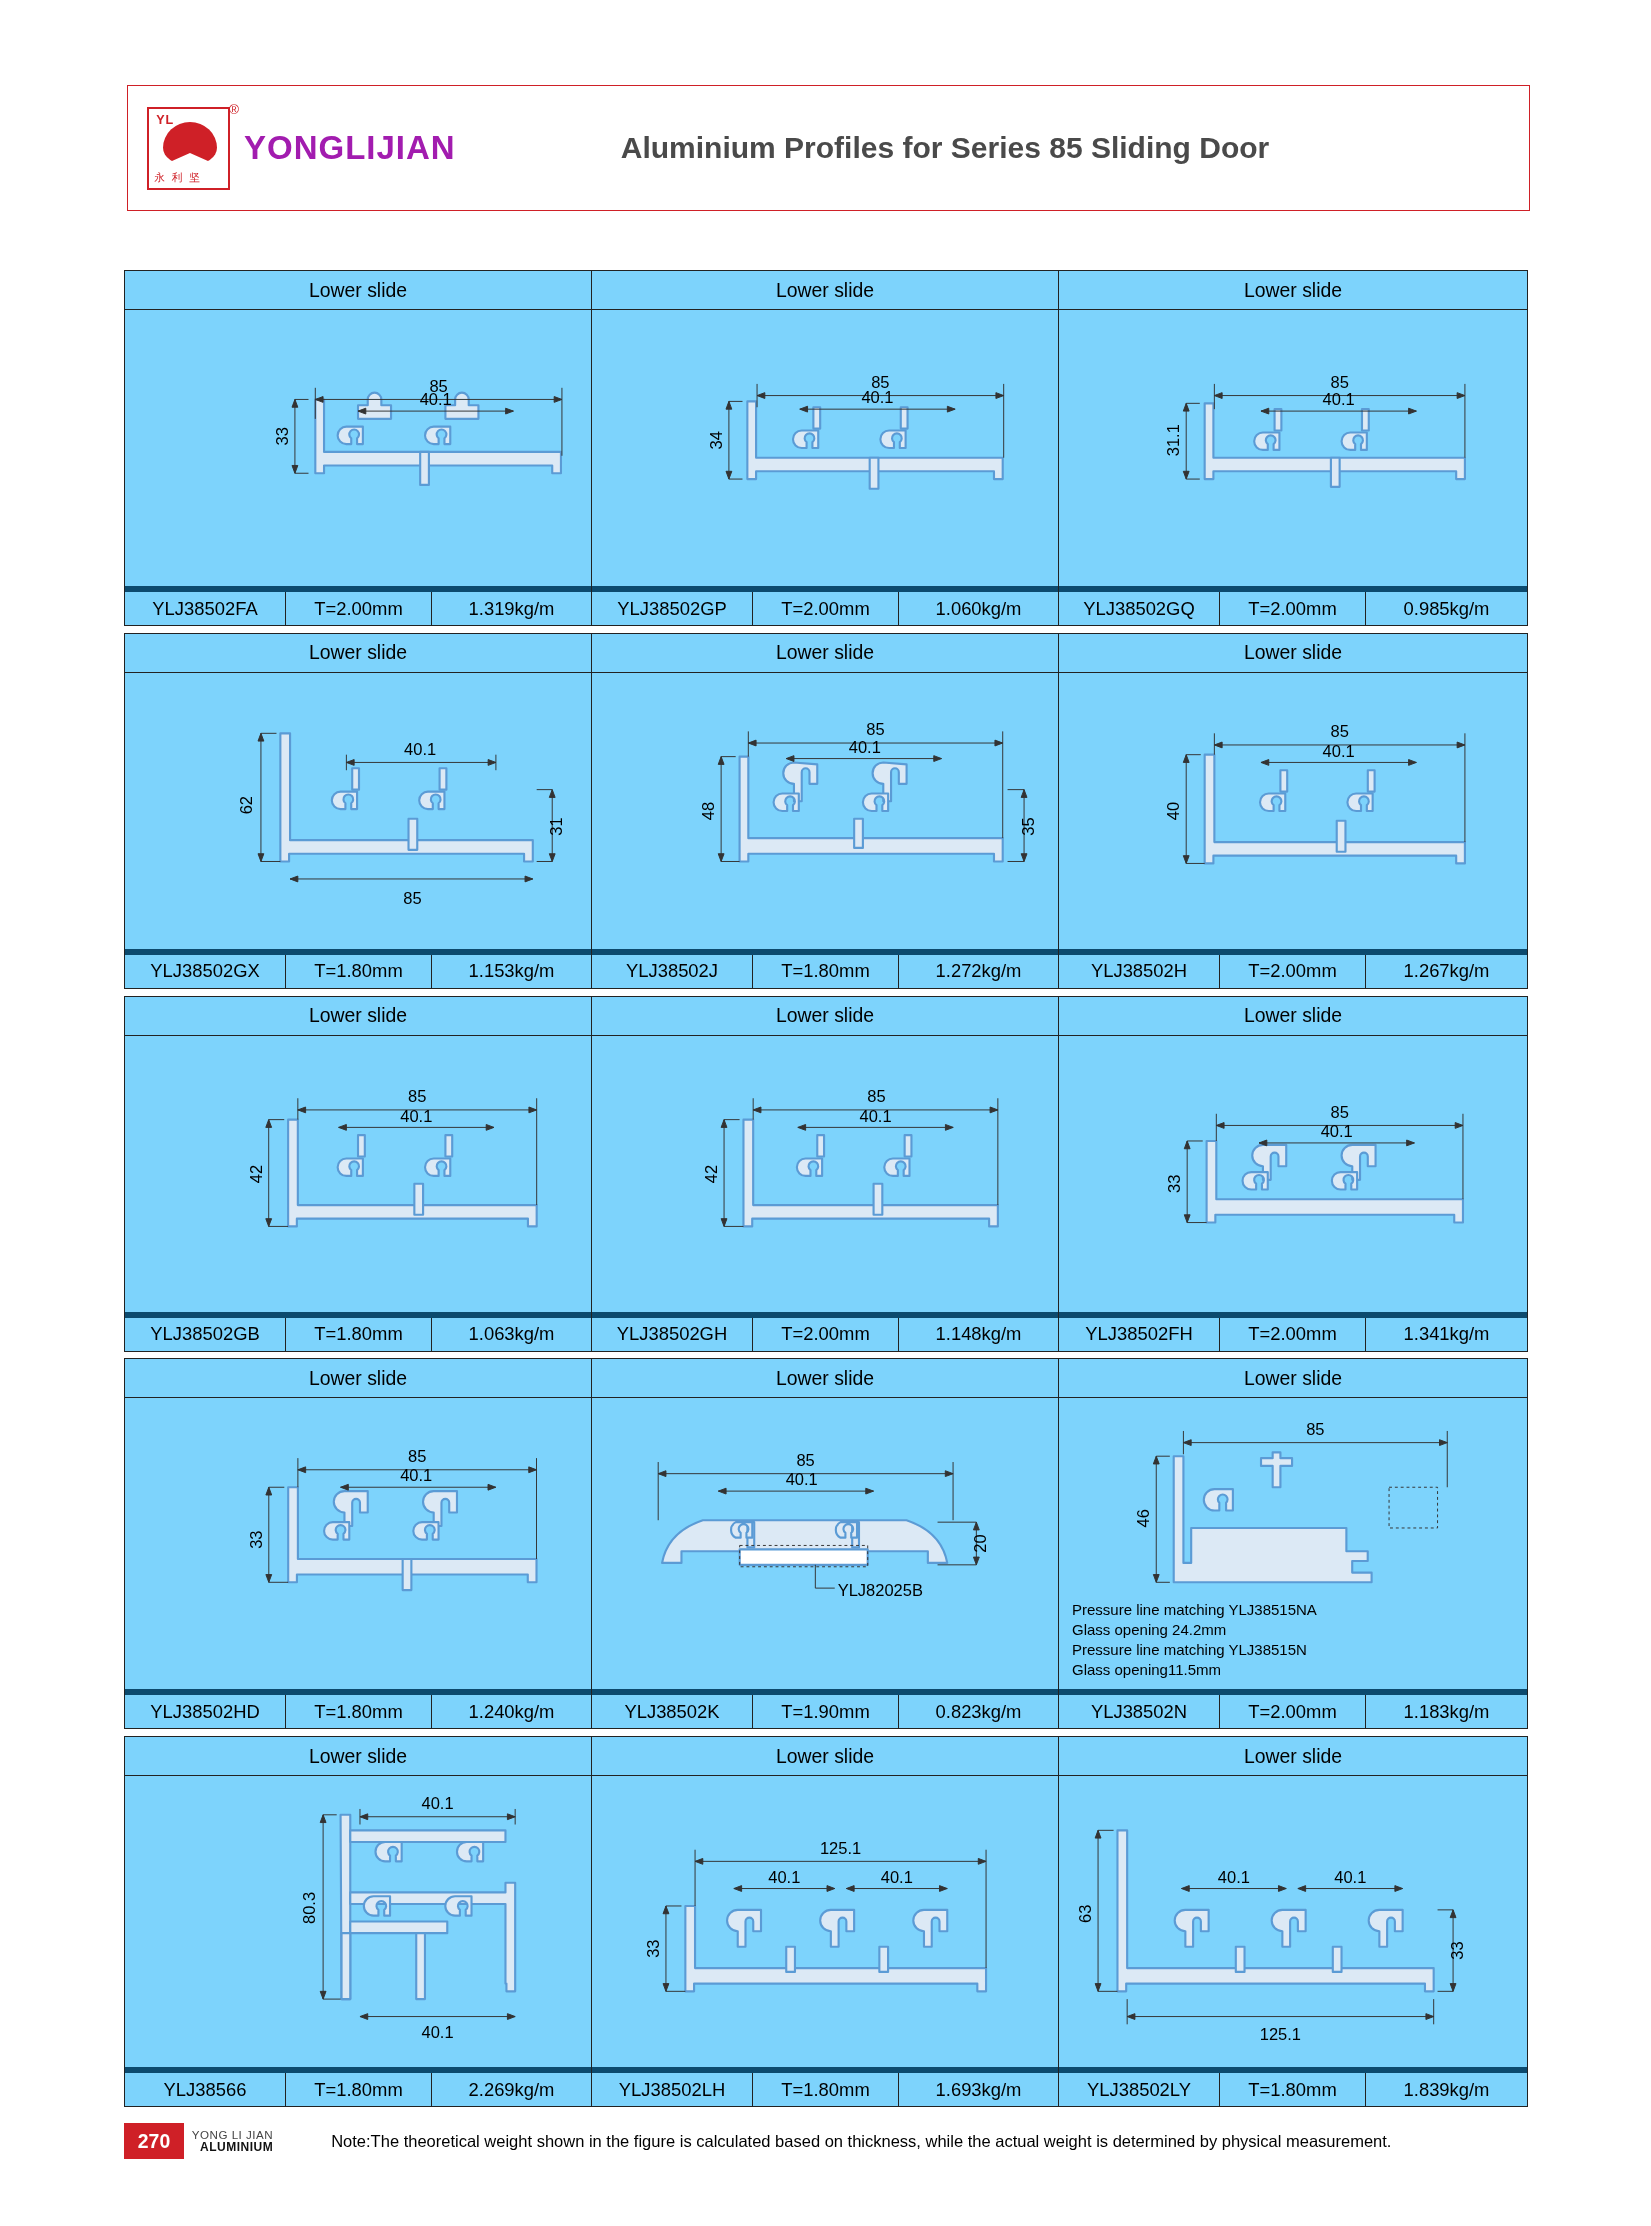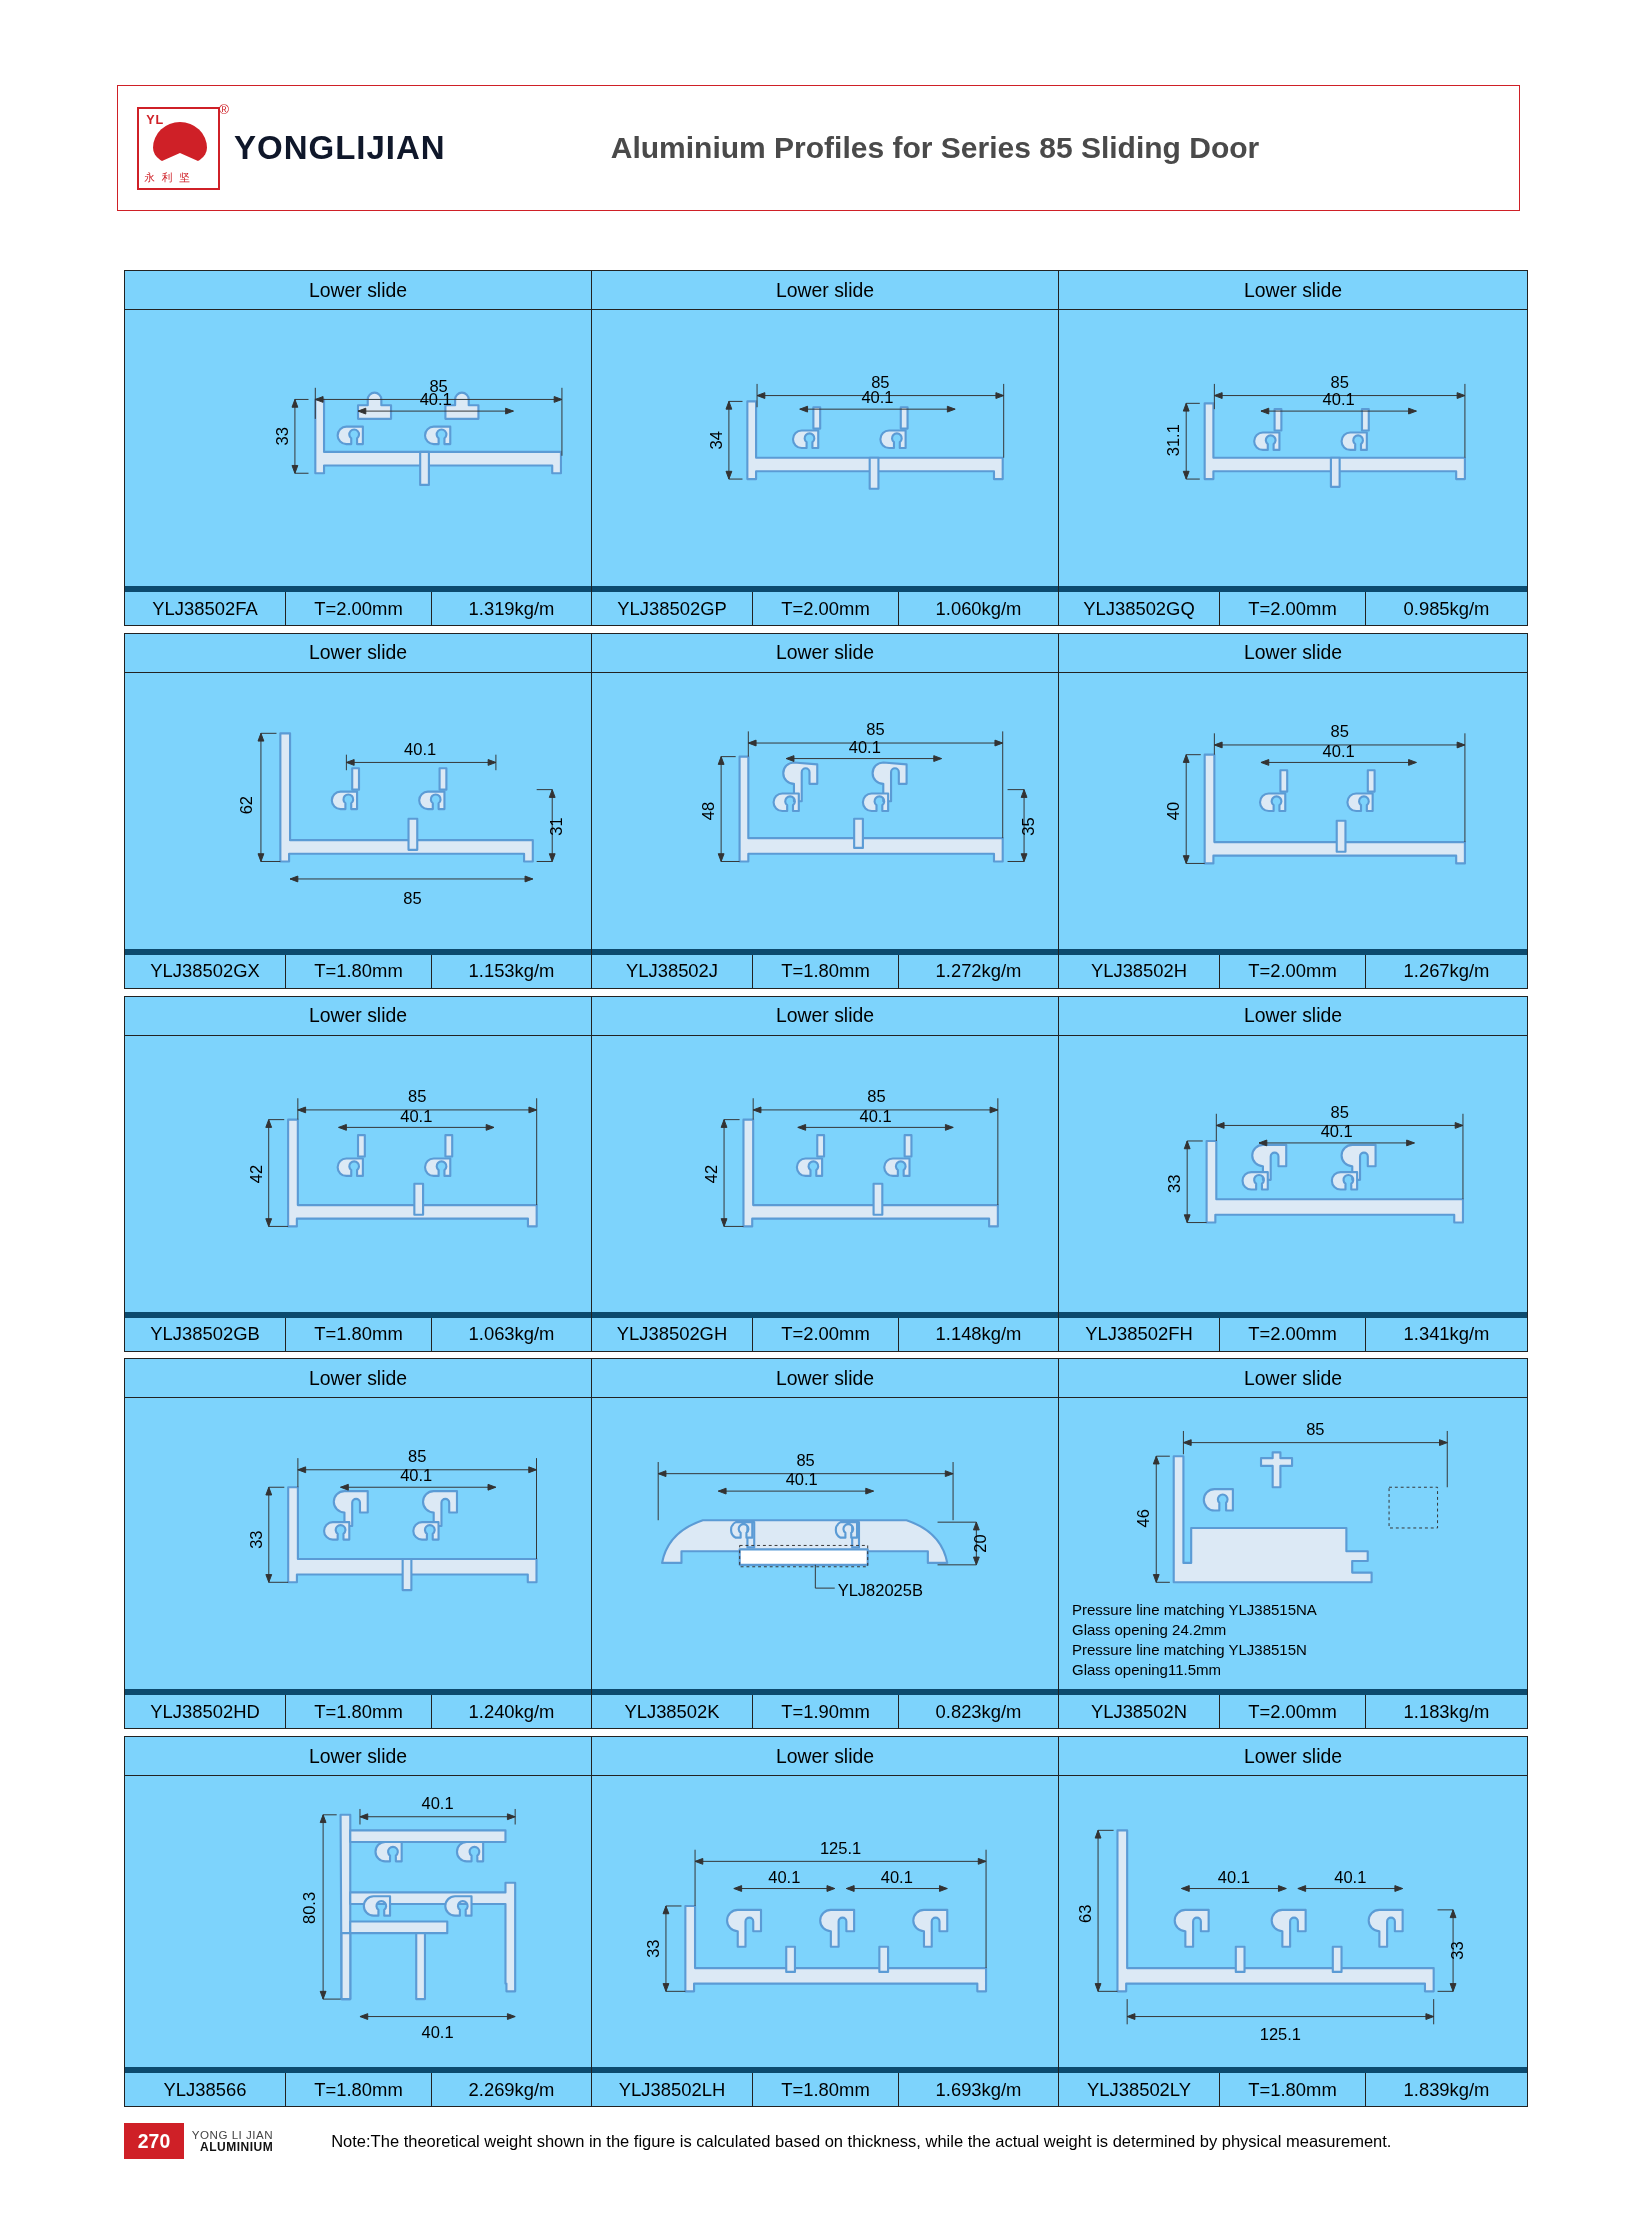--- a/index.html
+++ b/index.html
@@ -14,21 +14,21 @@
   }
   .page {
     position: absolute;
     left: 0; top: 0;
     width: 1652px; height: 2226px;
   }
 
   
   .header {
     position: absolute;
-    left: 117px; top: 85px;
+    left: 127px; top: 85px;
     width: 1403px; height: 126px;
     border: 1.9px solid #cf2027;
     display: flex;
     align-items: center;
   }
   .logo-wrap {
     width: 291px;
     height: 100%;
     display: flex;
     align-items: center;
@@ -65,21 +65,21 @@
     letter-spacing: 1.9px;
   }
   .logo-reg {
     position: absolute;
     left: 101px; top: 15.5px;
     font-size: 13.6px; color: #cf2027;
   }
   .logo-text {
     font-size: 33px;
     font-weight: bold;
-    color: #0f172a;
+    color: #a21caf;
     letter-spacing: 1px;
     margin-left: 13.6px;
   }
   .header-title {
     flex: 1;
     text-align: center;
     font-size: 30px;
     font-weight: bold;
     color: #4a4a4a;
     padding-right: 58px;

